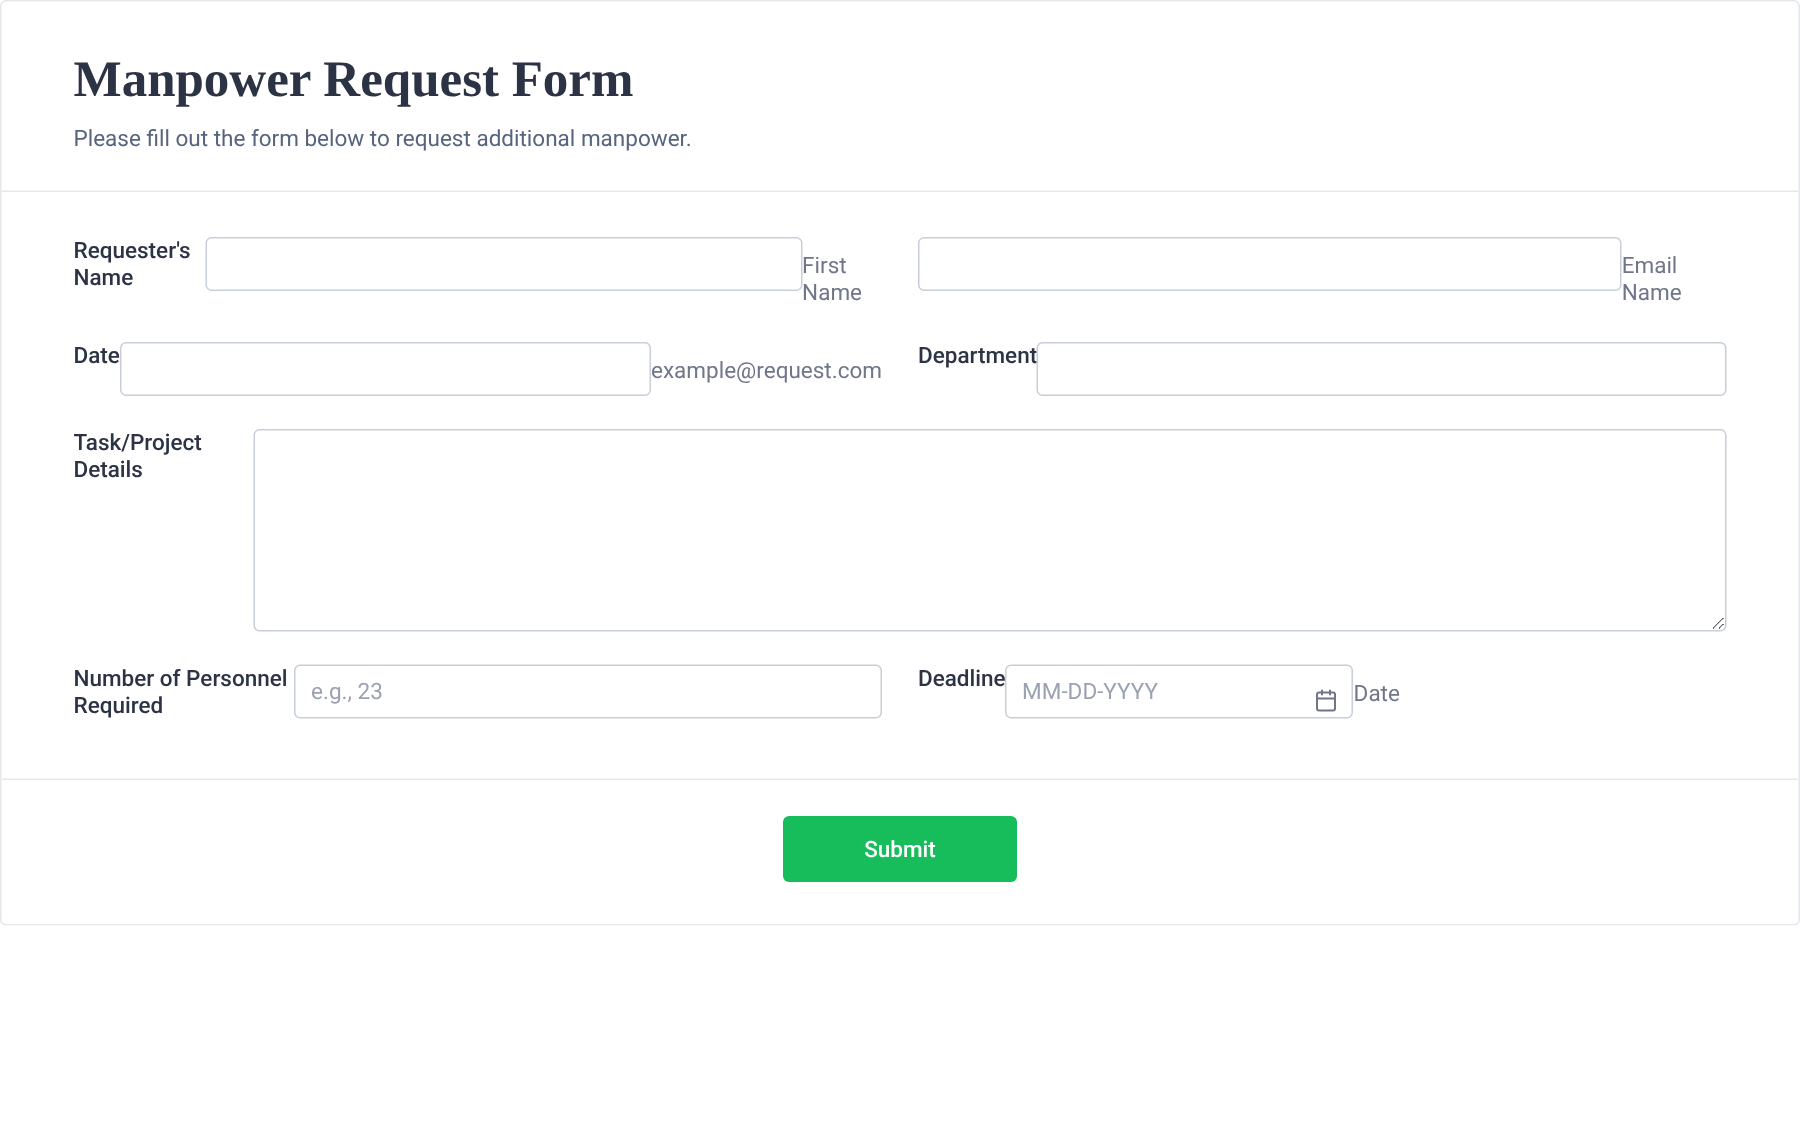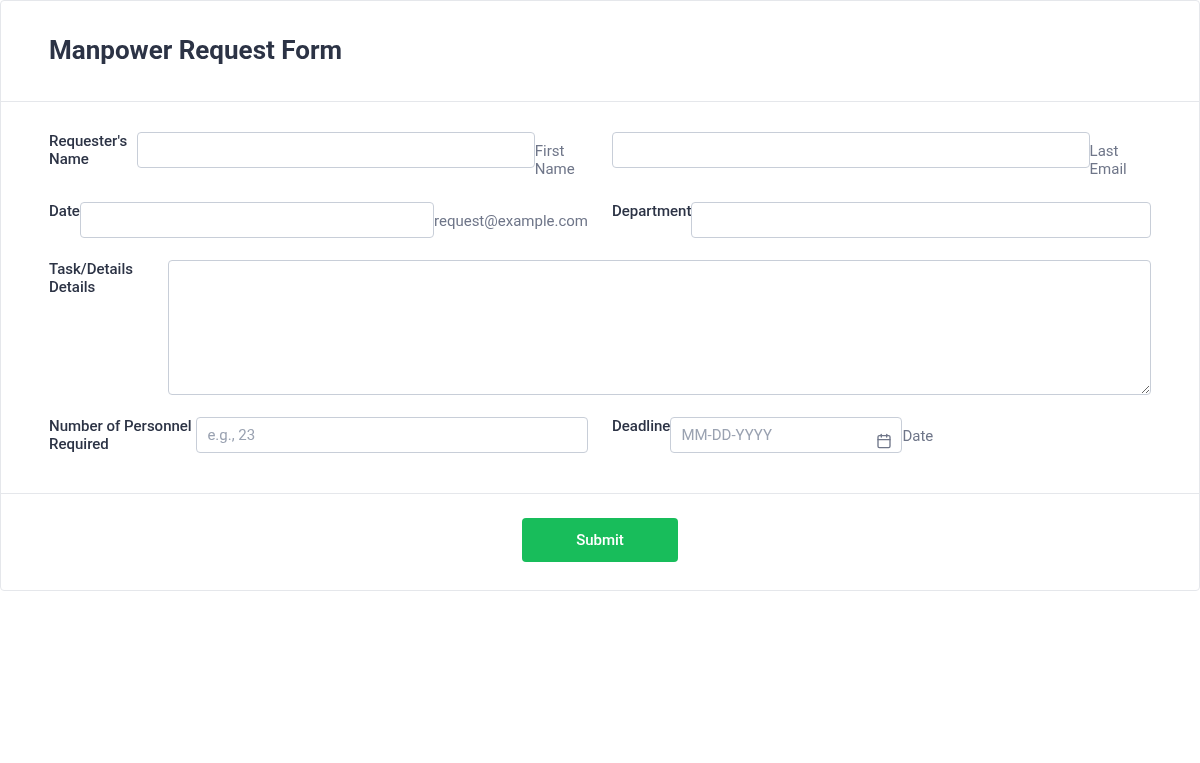--- a/index.html
+++ b/index.html
@@ -18,24 +18,25 @@
     border: 1px solid #e5e7eb;
     border-radius: 4px;
     background: #fff;
     overflow: hidden;
   }
   .header {
     padding: 34px 48px 26px 48px;
     border-bottom: 1px solid #e5e7eb;
   }
   .header h1 {
-    font-size: 26px;
+    font-size: 34px;
     font-weight: 700;
     color: #2c3345;
     margin-bottom: 10px;
+    font-family: Liberation Serif, serif;
   }
   .header p {
     font-size: 15px;
     color: #57647e;
   }
   .form-body {
     padding: 30px 48px 28px 48px;
   }
   .row {
     display: flex;
@@ -115,52 +116,53 @@
     font-family: inherit;
   }
 </style>
 </head>
 <body>
 
 <div class="page">
 
   <div class="header">
     <h1>Manpower Request Form</h1>
+    <p>Please fill out the form below to request additional manpower.</p>
   </div>
 
   <div class="form-body">
 
     <div class="row">
       <div class="col">
         <div class="label">Requester's Name</div>
         <input type="text" class="input" style="">
         <div class="sublabel">First Name</div>
       </div>
       <div class="col">
         <div class="label-spacer"></div>
         <input type="text" class="input" style="">
-        <div class="sublabel">Last Email</div>
+        <div class="sublabel">Email Name</div>
       </div>
     </div>
 
     <div class="row">
       <div class="col">
         <div class="label">Date</div>
         <input type="email" class="input" style="">
-        <div class="sublabel">request@example.com</div>
+        <div class="sublabel">example@request.com</div>
       </div>
       <div class="col">
         <div class="label">Department</div>
         <input type="text" class="input" style="">
       </div>
     </div>
 
     <div class="row">
       <div class="col">
-        <div class="label">Task/Details Details</div>
+        <div class="label">Task/Project Details</div>
         <textarea class="textarea" style=""></textarea>
       </div>
     </div>
 
     <div class="row" style="margin-bottom:0;">
       <div class="col">
         <div class="label">Number of Personnel Required</div>
         <input type="text" class="input" placeholder="e.g., 23" style="">
       </div>
       <div class="col">

